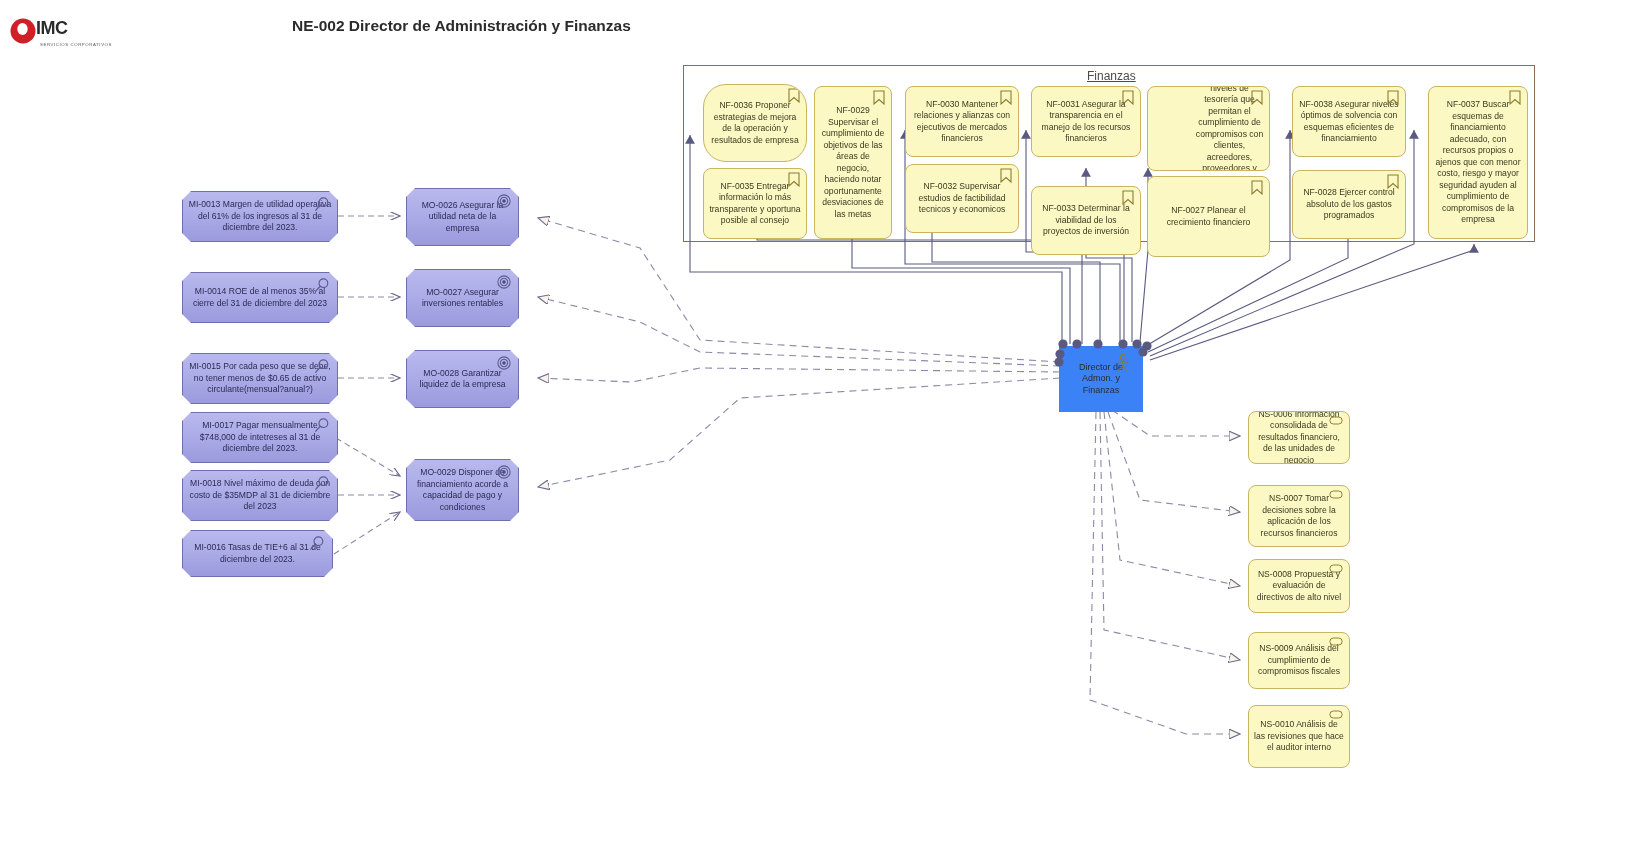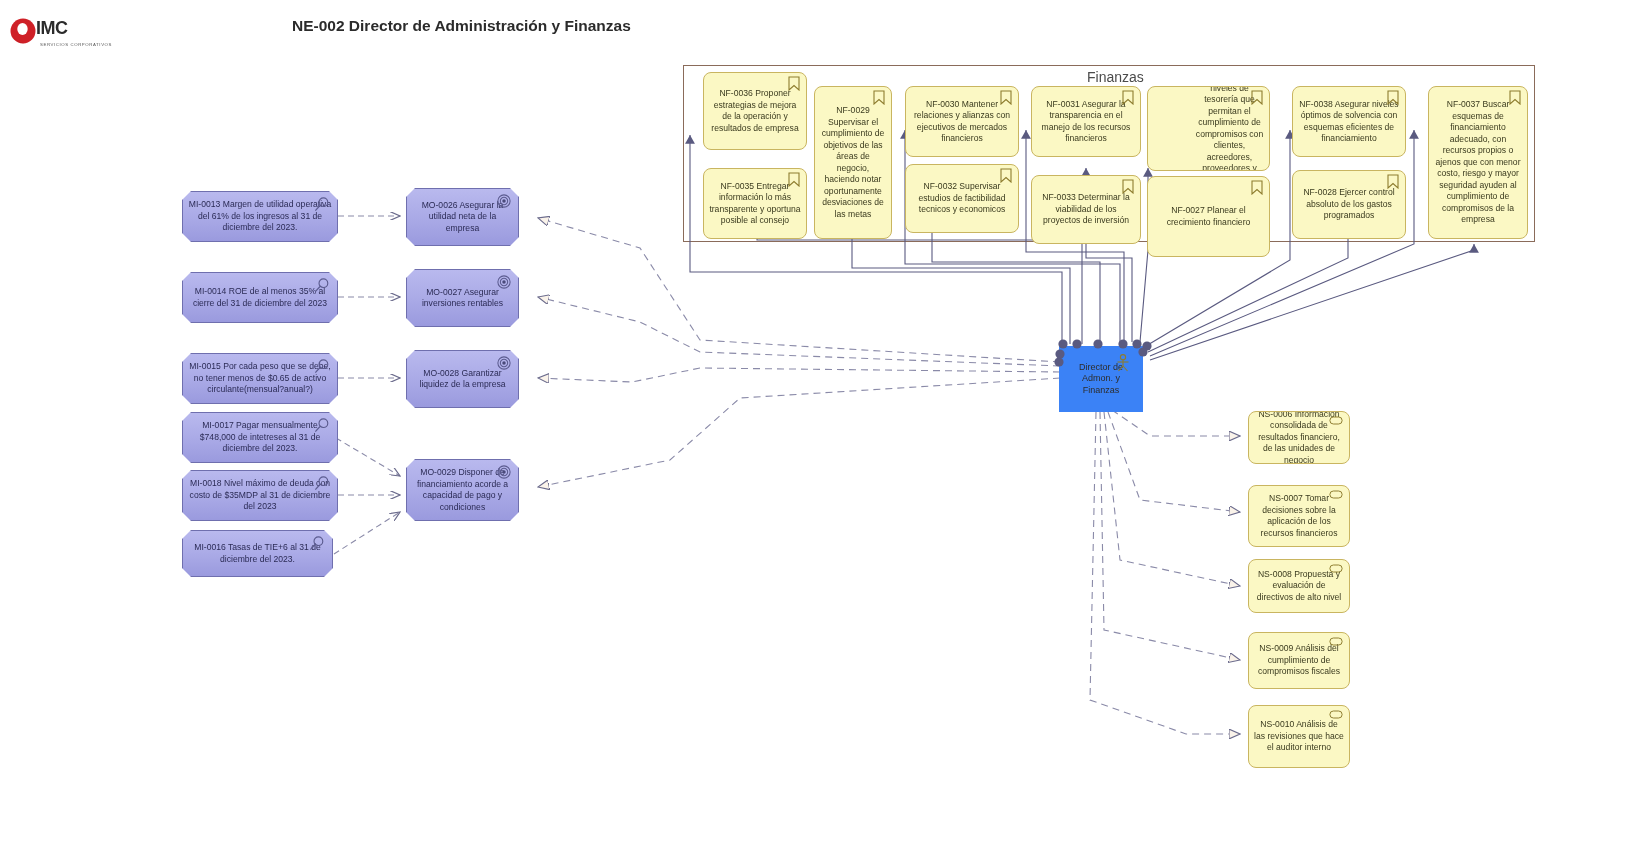--- a/index.html
+++ b/index.html
@@ -60,21 +60,21 @@
   .actor {
     background:#3b82f6; border:5px solid #3b82f6;
   }
   .actor .label { color:#2d2d2d; font-size:9px; }
 
   
   .group {
     position:absolute; border:1px solid #8a6b5a; background:transparent;
   }
   .group-title {
-    position:absolute; font-size:14px; color:#4b4b4b; white-space:nowrap;
+    position:absolute; font-size:12px; color:#4b4b4b; white-space:nowrap;text-decoration:underline;
   }
 
   
   .ico { position:absolute; pointer-events:none; }
   .ico-mag { right:6px; top:4px; width:19px; height:19px; }
   .ico-goal { right:7px; top:5px; width:14px; height:14px; }
   .ico-req  { right:6px; top:3px; width:12px; height:15px; }
   .ico-svc  { right:6px; top:4px; width:14px; height:9px; }
   .ico-actor{ right:7px; top:3px; width:16px; height:18px; }
 </style>
@@ -219,21 +219,21 @@
   </div>
   <div class="node mot oct" style="left:406px; top:459px; width:113px; height:62px;">
     <svg class="ico ico-goal" viewBox="0 0 16 16">
         <circle cx="8" cy="8" r="7" fill="none" stroke="#5b5b8f" stroke-width="1.2"></circle>
         <circle cx="8" cy="8" r="4.2" fill="none" stroke="#5b5b8f" stroke-width="1.2"></circle>
         <circle cx="8" cy="8" r="2" fill="#4a4a7a"></circle>
       </svg>
     <div class="label">MO-0029 Disponer de financiamiento acorde a capacidad de pago y condiciones</div>
   </div>
 
-  <div class="node biz" style="left:703px; top:72px; width:104px; height:78px;">
+  <div class="node biz" style="left:703px; top:84px; width:104px; height:78px;border-radius:23px;">
     <svg class="ico ico-req" viewBox="0 0 12 15">
         <path d="M1,1 L11,1 L11,14 L6,9.5 L1,14 Z" fill="none" stroke="#8d7c2e" stroke-width="1.1"></path>
       </svg>
     <div class="label">NF-0036 Proponer estrategias de mejora de la operación y resultados de empresa</div>
   </div>
   <div class="node biz" style="left:703px; top:168px; width:104px; height:71px;">
     <svg class="ico ico-req" viewBox="0 0 12 15">
         <path d="M1,1 L11,1 L11,14 L6,9.5 L1,14 Z" fill="none" stroke="#8d7c2e" stroke-width="1.1"></path>
       </svg>
     <div class="label">NF-0035 Entregar información lo más transparente y oportuna posible al consejo</div>
@@ -255,21 +255,21 @@
         <path d="M1,1 L11,1 L11,14 L6,9.5 L1,14 Z" fill="none" stroke="#8d7c2e" stroke-width="1.1"></path>
       </svg>
     <div class="label">NF-0032 Supervisar estudios de factibilidad tecnicos y economicos</div>
   </div>
   <div class="node biz" style="left:1031px; top:86px; width:110px; height:71px;">
     <svg class="ico ico-req" viewBox="0 0 12 15">
         <path d="M1,1 L11,1 L11,14 L6,9.5 L1,14 Z" fill="none" stroke="#8d7c2e" stroke-width="1.1"></path>
       </svg>
     <div class="label">NF-0031 Asegurar la transparencia en el manejo de los recursos financieros</div>
   </div>
-  <div class="node biz" style="left:1031px; top:175px; width:110px; height:69px;">
+  <div class="node biz" style="left:1031px; top:186px; width:110px; height:69px;">
     <svg class="ico ico-req" viewBox="0 0 12 15">
         <path d="M1,1 L11,1 L11,14 L6,9.5 L1,14 Z" fill="none" stroke="#8d7c2e" stroke-width="1.1"></path>
       </svg>
     <div class="label">NF-0033 Determinar la viabilidad de los proyectos de inversión</div>
   </div>
   <div class="node biz" style="left:1147px; top:86px; width:123px; height:85px;padding-left:42px;">
     <svg class="ico ico-req" viewBox="0 0 12 15">
         <path d="M1,1 L11,1 L11,14 L6,9.5 L1,14 Z" fill="none" stroke="#8d7c2e" stroke-width="1.1"></path>
       </svg>
     <div class="label">NF-0034 Procurar niveles de tesorería que permitan el cumplimiento de compromisos con clientes, acreedores, proveedores y accionistas</div>

